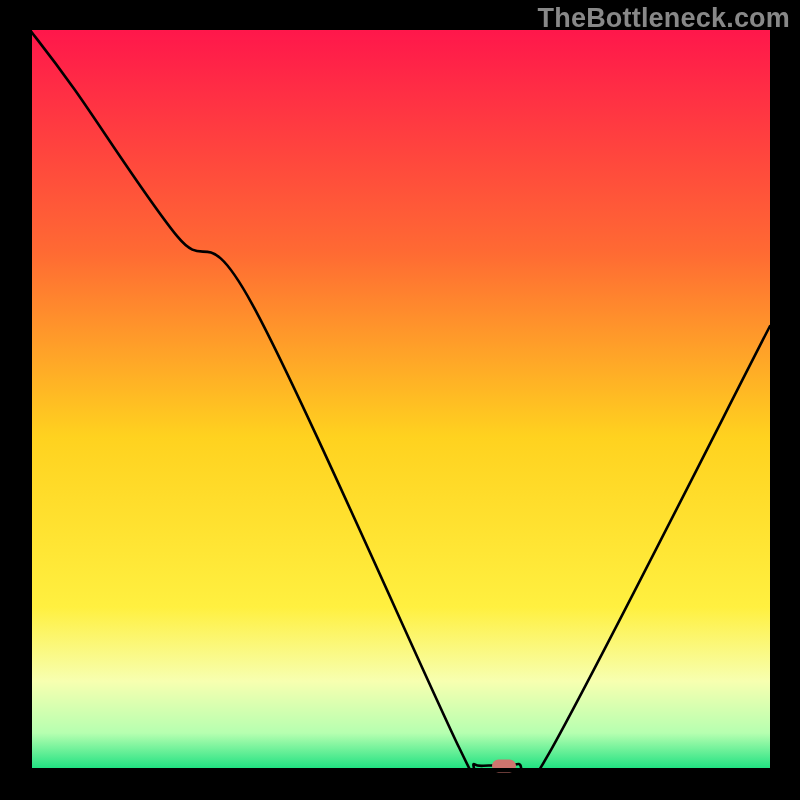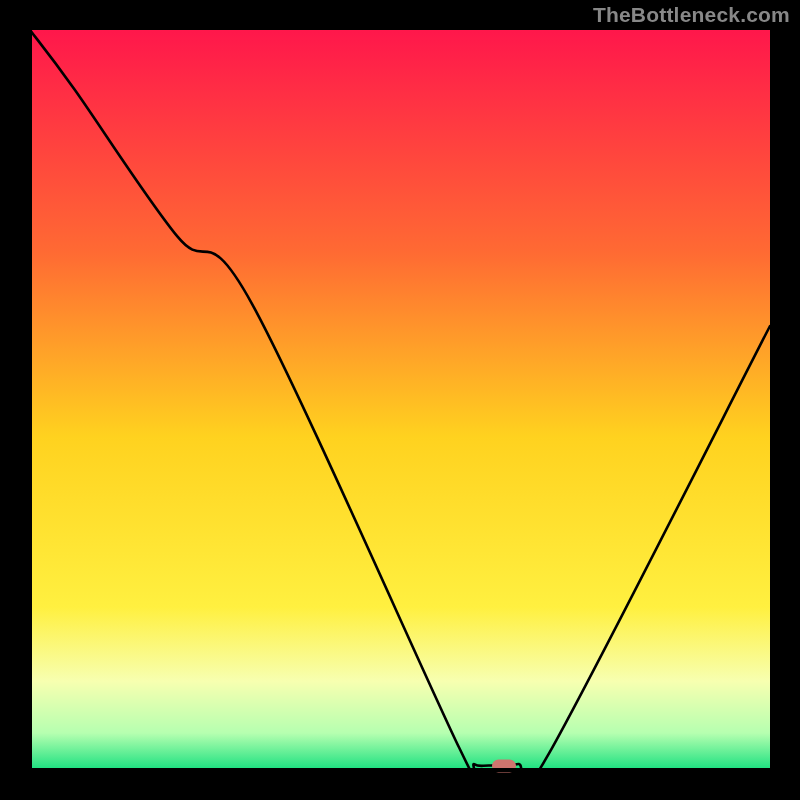--- a/index.html
+++ b/index.html
@@ -15,21 +15,21 @@
     height: 800px;
     background: #000;
     position: relative;
   }
   .watermark {
     position: absolute;
     top: 3px;
     right: 10px;
     color: #888;
     font-family: Arial, Helvetica, sans-serif;
-    font-size: 21px;
+    font-size: 27px;
     font-weight: 600;
     letter-spacing: 0.2px;
     z-index: 40;
   }
   .plot-wrap {
     position: absolute;
     left: 30px;
     top: 30px;
     width: 740px;
     height: 740px;

